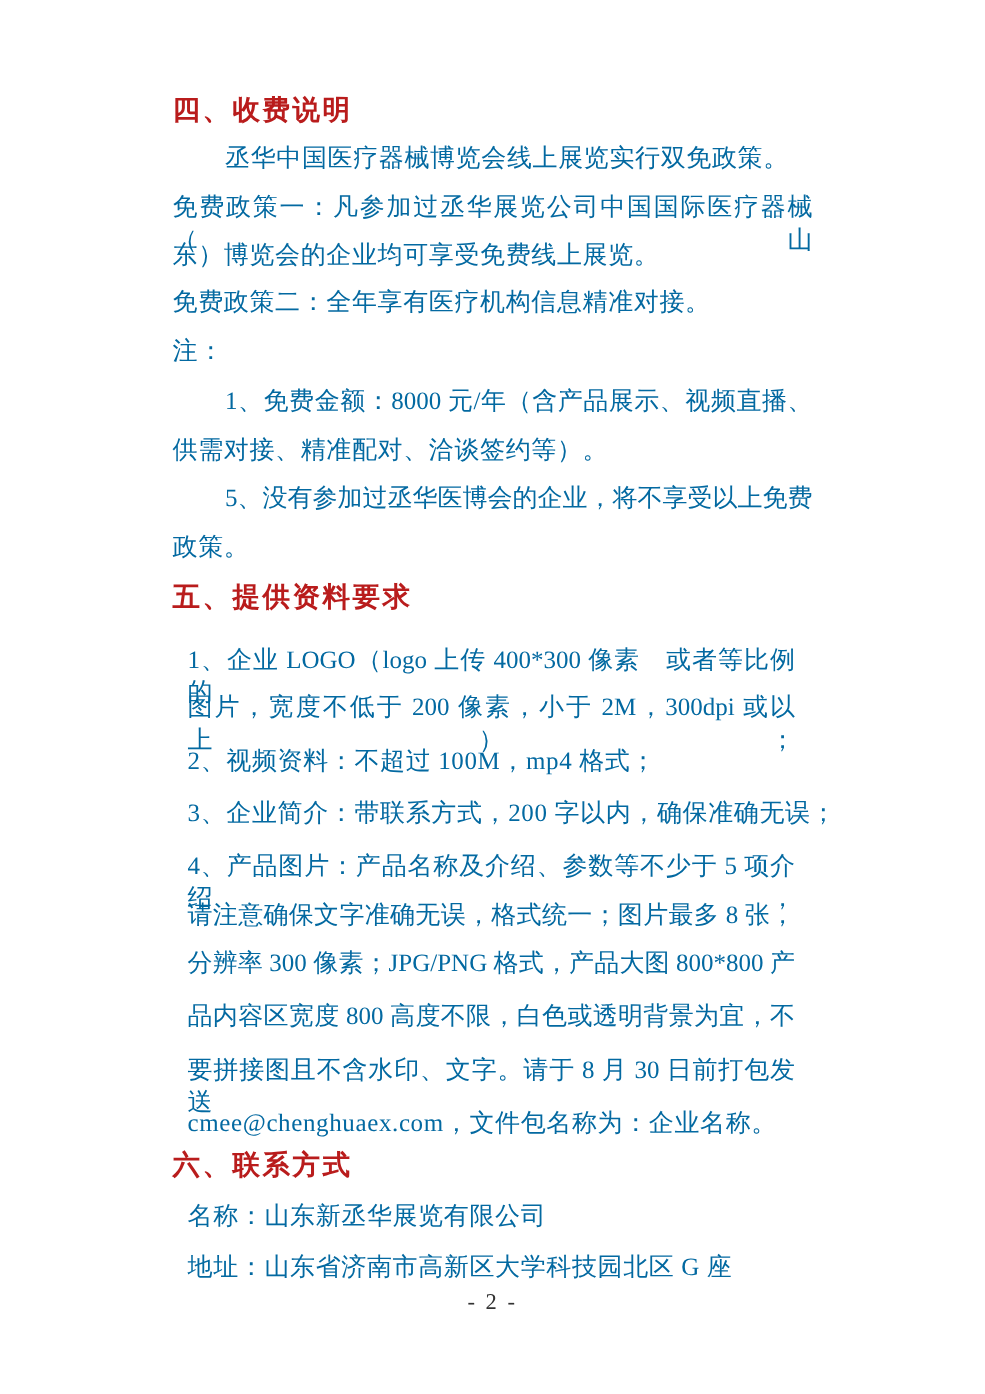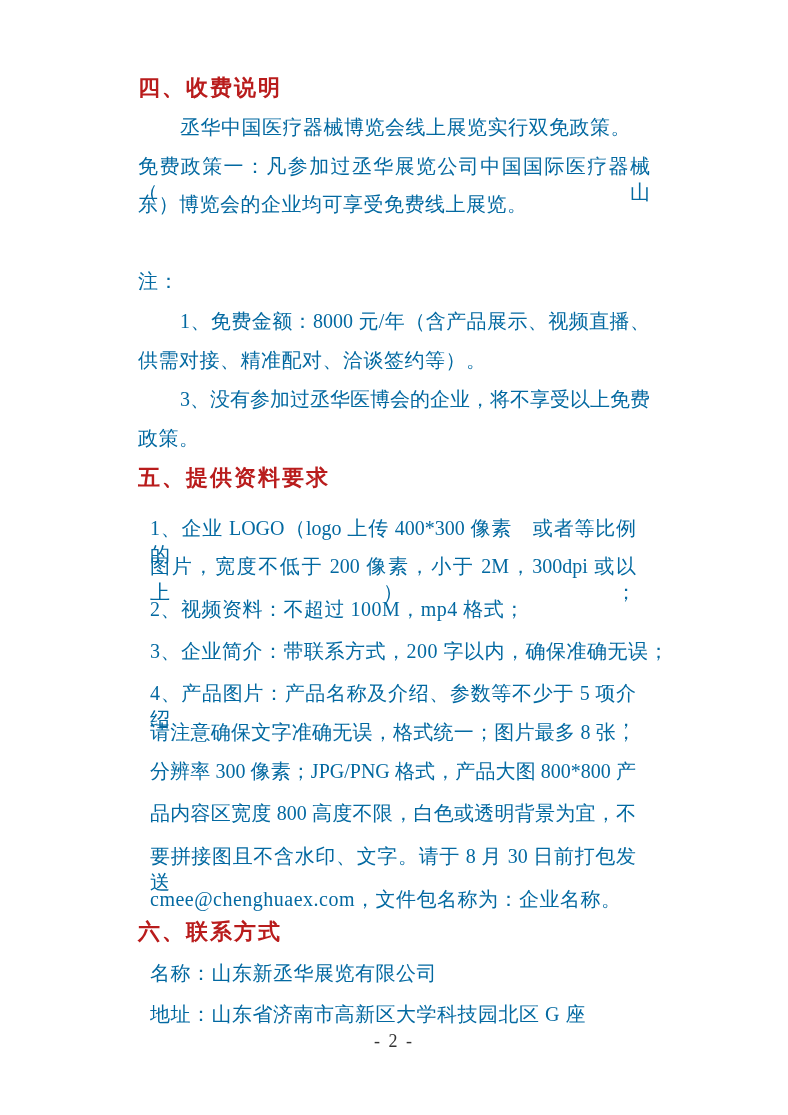--- a/index.html
+++ b/index.html
@@ -64,28 +64,29 @@
 <div class="page">
 
   <h2 class="hd" style="top:74px">四、收费说明</h2>
 
   <div class="ln x180" style="top:114px">丞华中国医疗器械博览会线上展览实行双免政策。</div>
 
   <div class="ln x138 w512 fill" style="top:153px">免费政策一：凡参加过丞华展览公司中国国际医疗器械（山</div>
 
   <div class="ln x138" style="top:191px">东）博览会的企业均可享受免费线上展览。</div>
 
+  <div class="ln x138" style="top:229px">免费政策二：全年享有医疗机构信息精准对接。</div>
 
   <div class="ln x138" style="top:268px">注：</div>
 
   <div class="ln x180 fill" style="top:308px">1、免费金额：8000 元/年（含产品展示、视频直播、</div>
 
   <div class="ln x138" style="top:347px">供需对接、精准配对、洽谈签约等）。</div>
 
-  <div class="ln x180 fill" style="top:386px">3、没有参加过丞华医博会的企业，将不享受以上免费</div>
+  <div class="ln x180 fill" style="top:386px">5、没有参加过丞华医博会的企业，将不享受以上免费</div>
 
   <div class="ln x138" style="top:425px">政策。</div>
 
   <h2 class="hd" style="top:464px">五、提供资料要求</h2>
 
   <div class="ln x166 fill" style="top:515px">1、企业 LOGO（logo 上传 400*300 像素　或者等比例的</div>
 
   <div class="ln x166 fill" style="top:553px">图片，宽度不低于 200 像素，小于 2M，300dpi 或以上）；</div>
 
   <div class="ln x166" style="top:596px">2、视频资料：不超过 100M，mp4 格式；</div>

